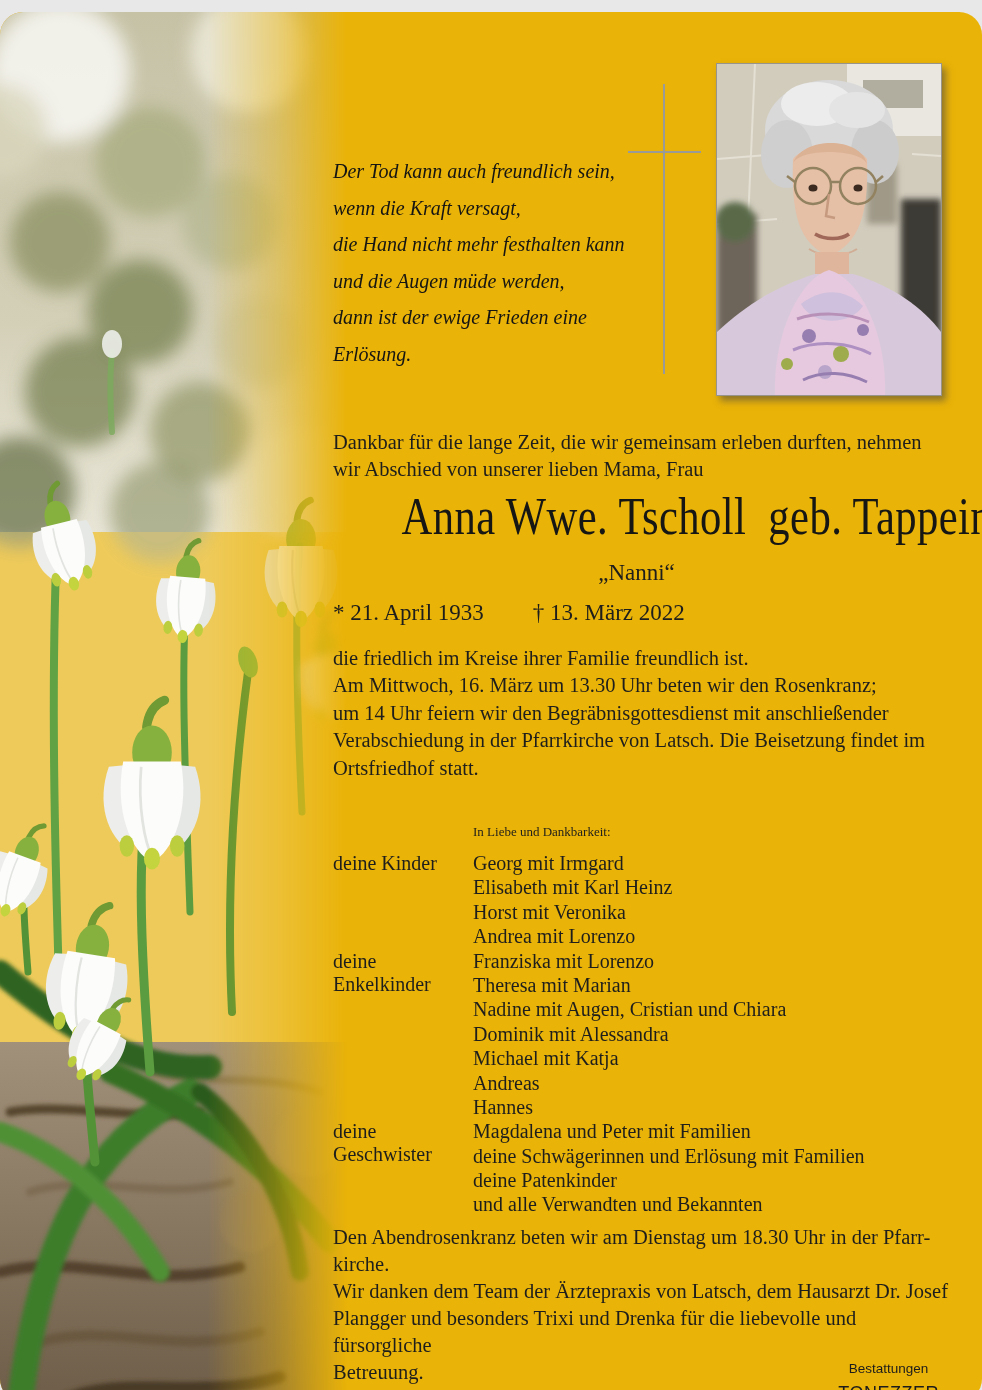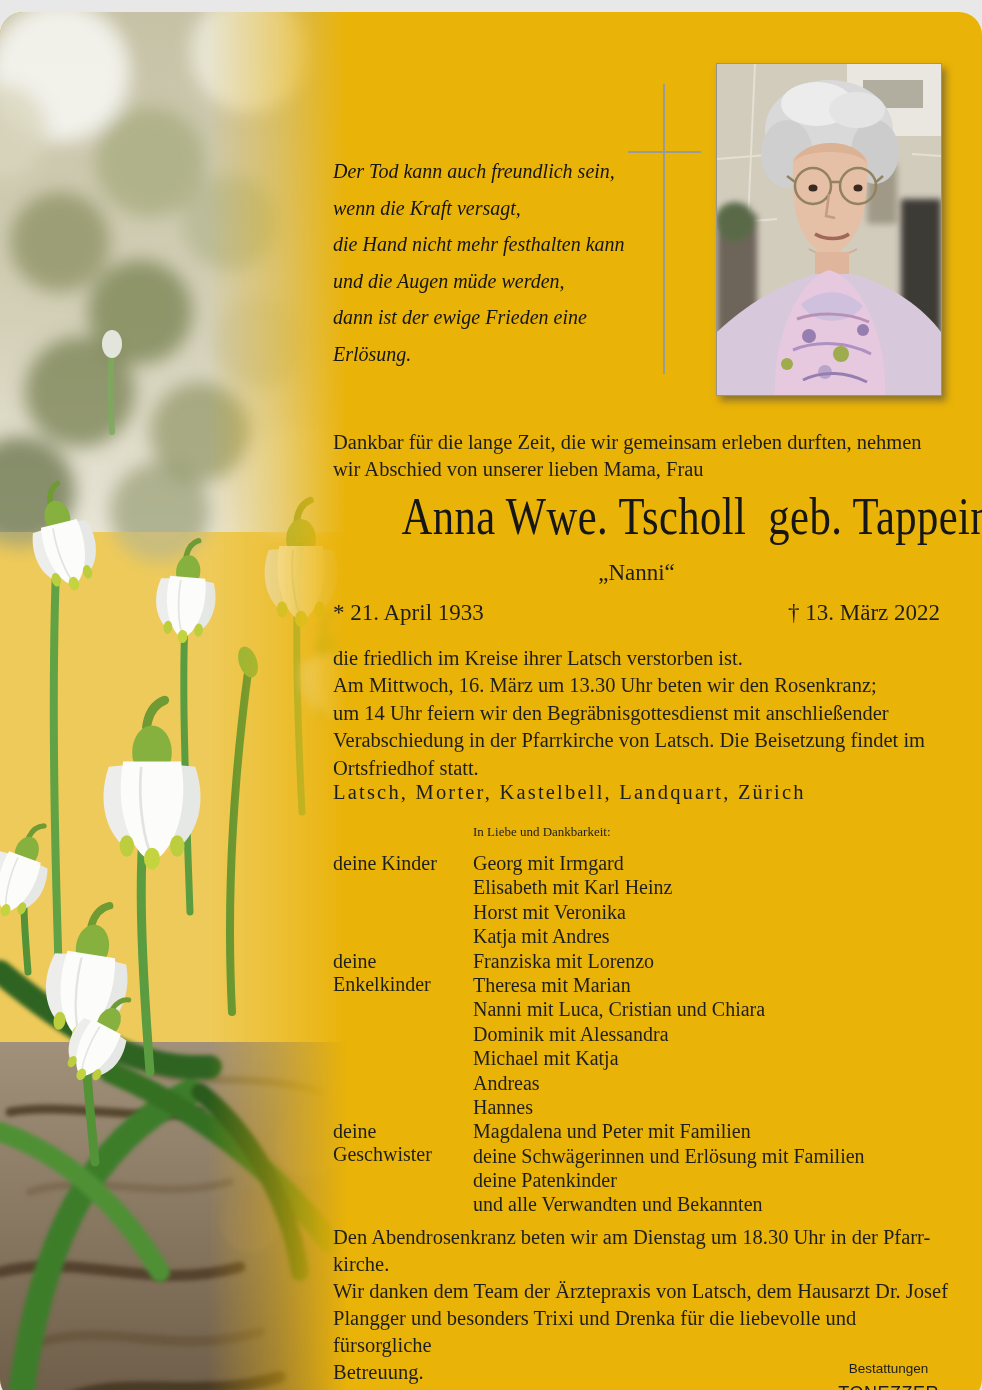--- a/index.html
+++ b/index.html
@@ -29,21 +29,21 @@
   
   .poem{position:absolute;left:333px;top:141px;width:330px;font-style:italic;
         font-size:20px;line-height:36.5px;color:#151513;}
   
   .intro{position:absolute;left:333px;top:417px;width:620px;font-size:20.5px;line-height:26.5px;}
   .name-wrap{position:absolute;left:333px;top:470px;width:607px;text-align:center;}
   .name{display:inline-block;font-size:52px;line-height:70px;white-space:pre;
         transform:scaleX(.82);transform-origin:center;letter-spacing:.5px;color:#161614;}
   .nick{position:absolute;left:333px;top:548px;width:607px;text-align:center;font-size:23px;}
   .dates{position:absolute;left:333px;top:588px;width:607px;display:flex;
-         justify-content:space-between;gap:90px;font-size:23px;}
+         justify-content:flex-start;gap:49px;font-size:23px;}
   .announce{position:absolute;left:333px;top:633px;width:620px;font-size:20.5px;line-height:27.4px;}
   .places{position:absolute;left:333px;top:769px;width:620px;font-size:20.5px;letter-spacing:2.2px;}
   .tribute{position:absolute;left:473px;top:812px;font-size:13px;}
   .family{position:absolute;left:333px;top:840px;width:632px;font-size:20px;}
   .frow{display:flex;height:24.4px;align-items:baseline;}
   .flabel{flex:0 0 140px;}
   .fname{flex:1;}
   .notes{position:absolute;left:333px;top:1212px;width:625px;font-size:20.5px;line-height:27px;}
   
   .footer{
@@ -251,59 +251,58 @@
     <span class="name">Anna Wwe. Tscholl  geb. Tappeiner</span>
   </div>
   <div class="nick">„Nanni“</div>
 
   <div class="dates">
     <span>* 21. April 1933</span>
     <span>† 13. März 2022</span>
   </div>
 
   <div class="announce">
-    <div>die friedlich im Kreise ihrer Latsch verstorben ist.</div>
+    <div>die friedlich im Kreise ihrer Familie freundlich ist.</div>
     <div>Am Mittwoch, 16. März um 13.30 Uhr beten wir den Rosenkranz;</div>
     <div>um 14 Uhr feiern wir den Begräbnisgottesdienst mit anschließender</div>
     <div>Verabschiedung in der Pfarrkirche von Latsch. Die Beisetzung findet im</div>
     <div>Ortsfriedhof statt.</div>
   </div>
 
-  <div class="places">Latsch, Morter, Kastelbell, Landquart, Zürich</div>
 
   <div class="tribute">In Liebe und Dankbarkeit:</div>
 
   <div class="family">
     <div class="frow">
         <span class="flabel">deine Kinder</span>
         <span class="fname">Georg mit Irmgard</span>
       </div>
     <div class="frow">
         <span class="flabel"></span>
         <span class="fname">Elisabeth mit Karl Heinz</span>
       </div>
     <div class="frow">
         <span class="flabel"></span>
         <span class="fname">Horst mit Veronika</span>
       </div>
     <div class="frow">
         <span class="flabel"></span>
-        <span class="fname">Katja mit Andres</span>
+        <span class="fname">Andrea mit Lorenzo</span>
       </div>
     <div class="frow">
         <span class="flabel">deine Enkelkinder</span>
         <span class="fname">Franziska mit Lorenzo</span>
       </div>
     <div class="frow">
         <span class="flabel"></span>
         <span class="fname">Theresa mit Marian</span>
       </div>
     <div class="frow">
         <span class="flabel"></span>
-        <span class="fname">Nanni mit Luca, Cristian und Chiara</span>
+        <span class="fname">Nadine mit Augen, Cristian und Chiara</span>
       </div>
     <div class="frow">
         <span class="flabel"></span>
         <span class="fname">Dominik mit Alessandra</span>
       </div>
     <div class="frow">
         <span class="flabel"></span>
         <span class="fname">Michael mit Katja</span>
       </div>
     <div class="frow">

